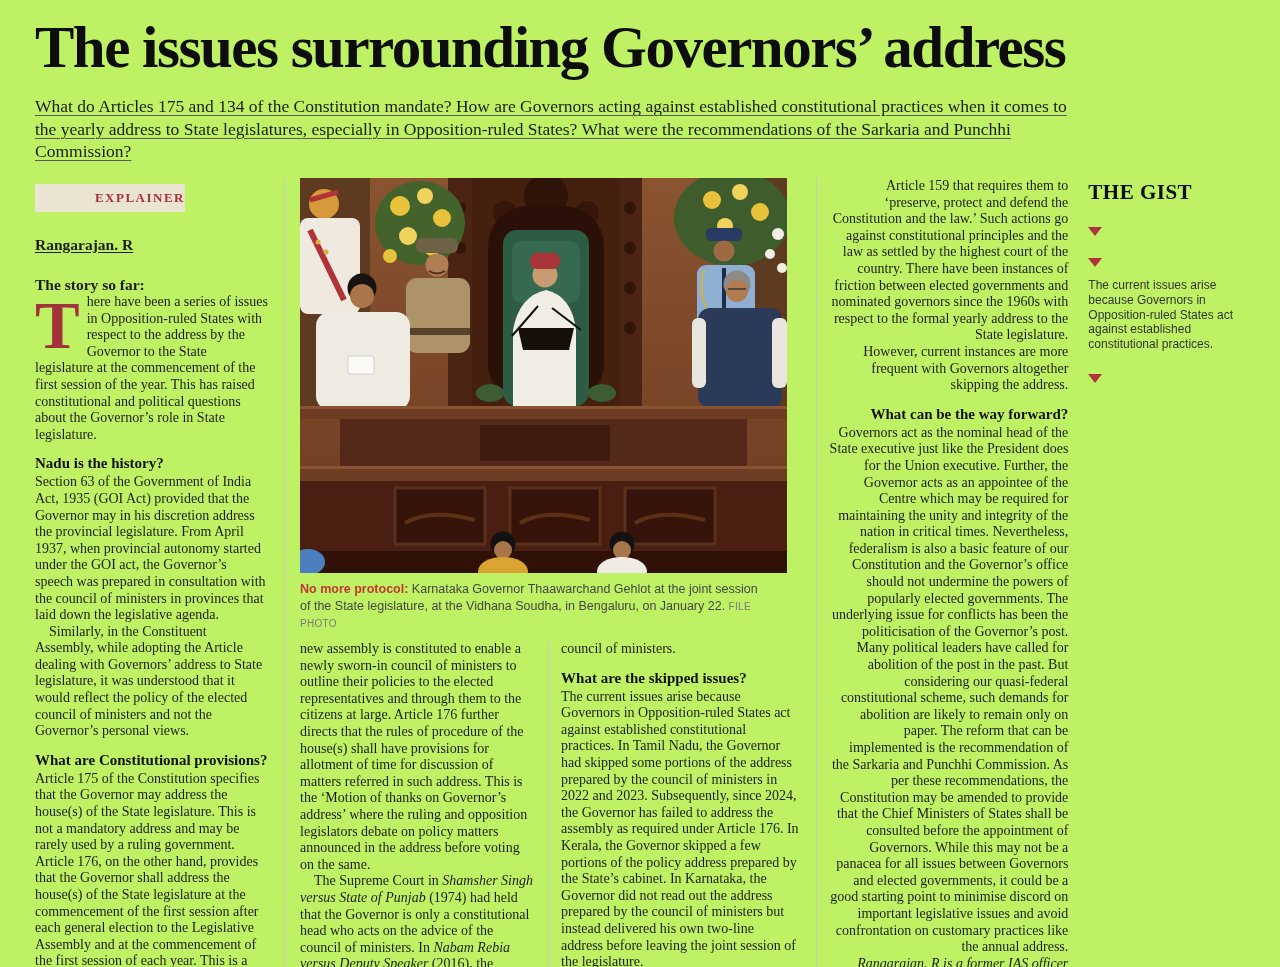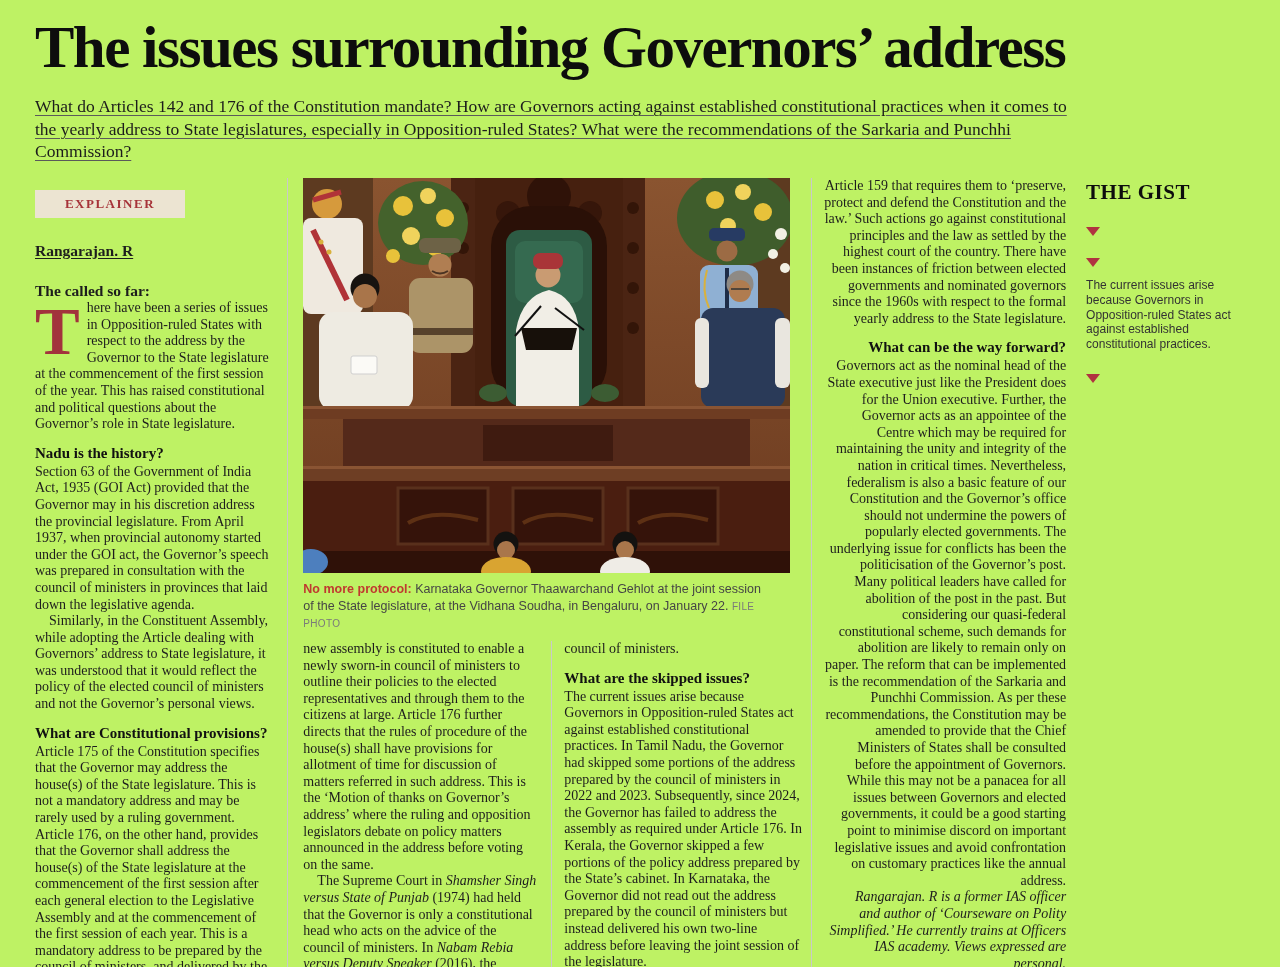--- a/index.html
+++ b/index.html
@@ -6,29 +6,29 @@
   .page{position:relative;width:1280px;height:967px;overflow:hidden;background:#bef264;
         font-family:"Liberation Serif",serif;color:#1d1d1d;}
   
   .header{position:absolute;left:35px;top:14px;width:1212px;}
   .headline{font-size:59px;line-height:66px;font-weight:700;letter-spacing:-1.5px;color:#0d0d0d;margin:0;}
   .standfirst{margin-top:15px;width:1042px;font-size:17.5px;line-height:22.5px;color:#1c1c1c;
       text-decoration:underline;text-decoration-color:#5a5a5a;text-decoration-thickness:1px;text-underline-offset:3px;}
   
   .content{position:absolute;left:35px;top:178px;width:1210px;bottom:0;display:flex;align-items:stretch;}
   .col1{width:238px;padding-right:16px;border-right:1px solid #c9c9c9;}
-  .middle{width:511px;padding-left:15px;padding-right:0;border-right:1px solid #c9c9c9;}
+  .middle{width:511px;padding-left:15px;padding-right:16px;border-right:1px solid #c9c9c9;}
   .col4{width:244px;padding-left:12px;padding-right:6px;text-align:right;}
   .gist{width:160px;padding-left:14px;}
   
   p.body{margin:0;font-size:14px;line-height:16.6px;}
   p.indent{text-indent:14px;}
   h3.q{font-size:15px;line-height:17px;margin:12px 0 2px;color:#111;}
   .badge{display:inline-block;background:#ece4d2;color:#a63339;font-weight:700;font-size:13px;
-         letter-spacing:1.5px;padding:6px 0;width:150px;text-align:center;margin-top:12px;}
+         letter-spacing:1.5px;padding:6px 0;width:150px;text-align:right;margin-top:6px;}
   .byline{font-size:15.5px;font-weight:700;margin:24px 0 0;text-decoration:underline;text-underline-offset:2px;}
   .leadin{font-size:15.5px;font-weight:700;margin:22px 0 0;}
   .dropcap{float:left;font-size:67px;line-height:53px;font-weight:700;color:#a2333c;padding:5px 7px 0 0;}
   .opening{margin-top:2px;}
   .bio{font-style:italic;}
   
   .photo{width:487px;height:395px;overflow:hidden;background:#6f3f22;}
   .caption{margin-top:8px;font-family:"Liberation Sans",sans-serif;font-size:12.5px;line-height:17px;color:#454545;width:470px;}
   .cap-label{color:#c0392f;font-weight:700;}
   .cap-credit{color:#7a7a7a;font-size:10px;letter-spacing:.3px;}
@@ -41,29 +41,29 @@
             border-top:9px solid #b03340;margin:22px 0 11px;}
   .gist p{margin:0;font-family:"Liberation Sans",sans-serif;font-size:12px;line-height:14.8px;color:#333;}
 </style>
 </head>
 <body>
 
 <div class="page">
 
   <div class="header">
     <h1 class="headline">The issues surrounding Governors’ address</h1>
-    <div class="standfirst">What do Articles 142 and 176 of the Constitution mandate? How are Governors acting against established constitutional practices when it comes to the yearly address to State legislatures, especially in Opposition-ruled States? What were the recommendations of the Sarkaria and Punchhi Commission?</div>
+    <div class="standfirst">What do Articles 175 and 134 of the Constitution mandate? How are Governors acting against established constitutional practices when it comes to the yearly address to State legislatures, especially in Opposition-ruled States? What were the recommendations of the Sarkaria and Punchhi Commission?</div>
   </div>
 
   <div class="content">
 
     <div class="col1">
       <span class="badge">EXPLAINER</span>
       <div class="byline">Rangarajan. R</div>
-      <div class="leadin">The called so far:</div>
+      <div class="leadin">The story so far:</div>
       <p class="body opening"><span class="dropcap">T</span><span>here have been a series of issues in Opposition-ruled States with respect to the address by the Governor to the State legislature at the commencement of the first session of the year. This has raised constitutional and political questions about the Governor’s role in State legislature.</span></p>
       <h3 class="q">Nadu is the history?</h3>
       <p class="body">Section 63 of the Government of India Act, 1935 (GOI Act) provided that the Governor may in his discretion address the provincial legislature. From April 1937, when provincial autonomy started under the GOI act, the Governor’s speech was prepared in consultation with the council of ministers in provinces that laid down the legislative agenda.</p>
       <p class="body indent">Similarly, in the Constituent Assembly, while adopting the Article dealing with Governors’ address to State legislature, it was understood that it would reflect the policy of the elected council of ministers and not the Governor’s personal views.</p>
       <h3 class="q">What are Constitutional provisions?</h3>
       <p class="body">Article 175 of the Constitution specifies that the Governor may address the house(s) of the State legislature. This is not a mandatory address and may be rarely used by a ruling government. Article 176, on the other hand, provides that the Governor shall address the house(s) of the State legislature at the commencement of the first session after each general election to the Legislative Assembly and at the commencement of the first session of each year. This is a mandatory address to be prepared by the council of ministers, and delivered by the Governor, outlining the government’s achievements in the previous year and its roadmap for policies in the ensuing year. This address is also provided whenever a</p>
     </div>
 
     <div class="middle">
       <div class="photo">
@@ -192,20 +192,21 @@
           <p class="body">council of ministers.</p>
           <h3 class="q">What are the skipped issues?</h3>
           <p class="body">The current issues arise because Governors in Opposition-ruled States act against established constitutional practices. In Tamil Nadu, the Governor had skipped some portions of the address prepared by the council of ministers in 2022 and 2023. Subsequently, since 2024, the Governor has failed to address the assembly as required under Article 176. In Kerala, the Governor skipped a few portions of the policy address prepared by the State’s cabinet. In Karnataka, the Governor did not read out the address prepared by the council of ministers but instead delivered his own two-line address before leaving the joint session of the legislature.</p>
 
         </div>
       </div>
     </div>
 
     <div class="col4">
       <p class="body">Article 159 that requires them to ‘preserve, protect and defend the Constitution and the law.’ Such actions go against constitutional principles and the law as settled by the highest court of the country. There have been instances of friction between elected governments and nominated governors since the 1960s with respect to the formal yearly address to the State legislature.</p>
+      <p class="body indent">However, current instances are more frequent with Governors altogether skipping the address.</p>
       <h3 class="q">What can be the way forward?</h3>
       <p class="body">Governors act as the nominal head of the State executive just like the President does for the Union executive. Further, the Governor acts as an appointee of the Centre which may be required for maintaining the unity and integrity of the nation in critical times. Nevertheless, federalism is also a basic feature of our Constitution and the Governor’s office should not undermine the powers of popularly elected governments. The underlying issue for conflicts has been the politicisation of the Governor’s post. Many political leaders have called for abolition of the post in the past. But considering our quasi-federal constitutional scheme, such demands for abolition are likely to remain only on paper. The reform that can be implemented is the recommendation of the Sarkaria and Punchhi Commission. As per these recommendations, the Constitution may be amended to provide that the Chief Ministers of States shall be consulted before the appointment of Governors. While this may not be a panacea for all issues between Governors and elected governments, it could be a good starting point to minimise discord on important legislative issues and avoid confrontation on customary practices like the annual address.</p>
       <p class="body indent bio">Rangarajan. R is a former IAS officer and author of ‘Courseware on Polity Simplified.’ He currently trains at Officers IAS academy. Views expressed are personal.</p>
     </div>
 
     <div class="gist">
       <div class="gist-title">THE GIST</div>
       <div class="gist-tri"></div>
       <div class="gist-tri"></div>
       <p>The current issues arise because Governors in Opposition-ruled States act against established constitutional practices.</p>

